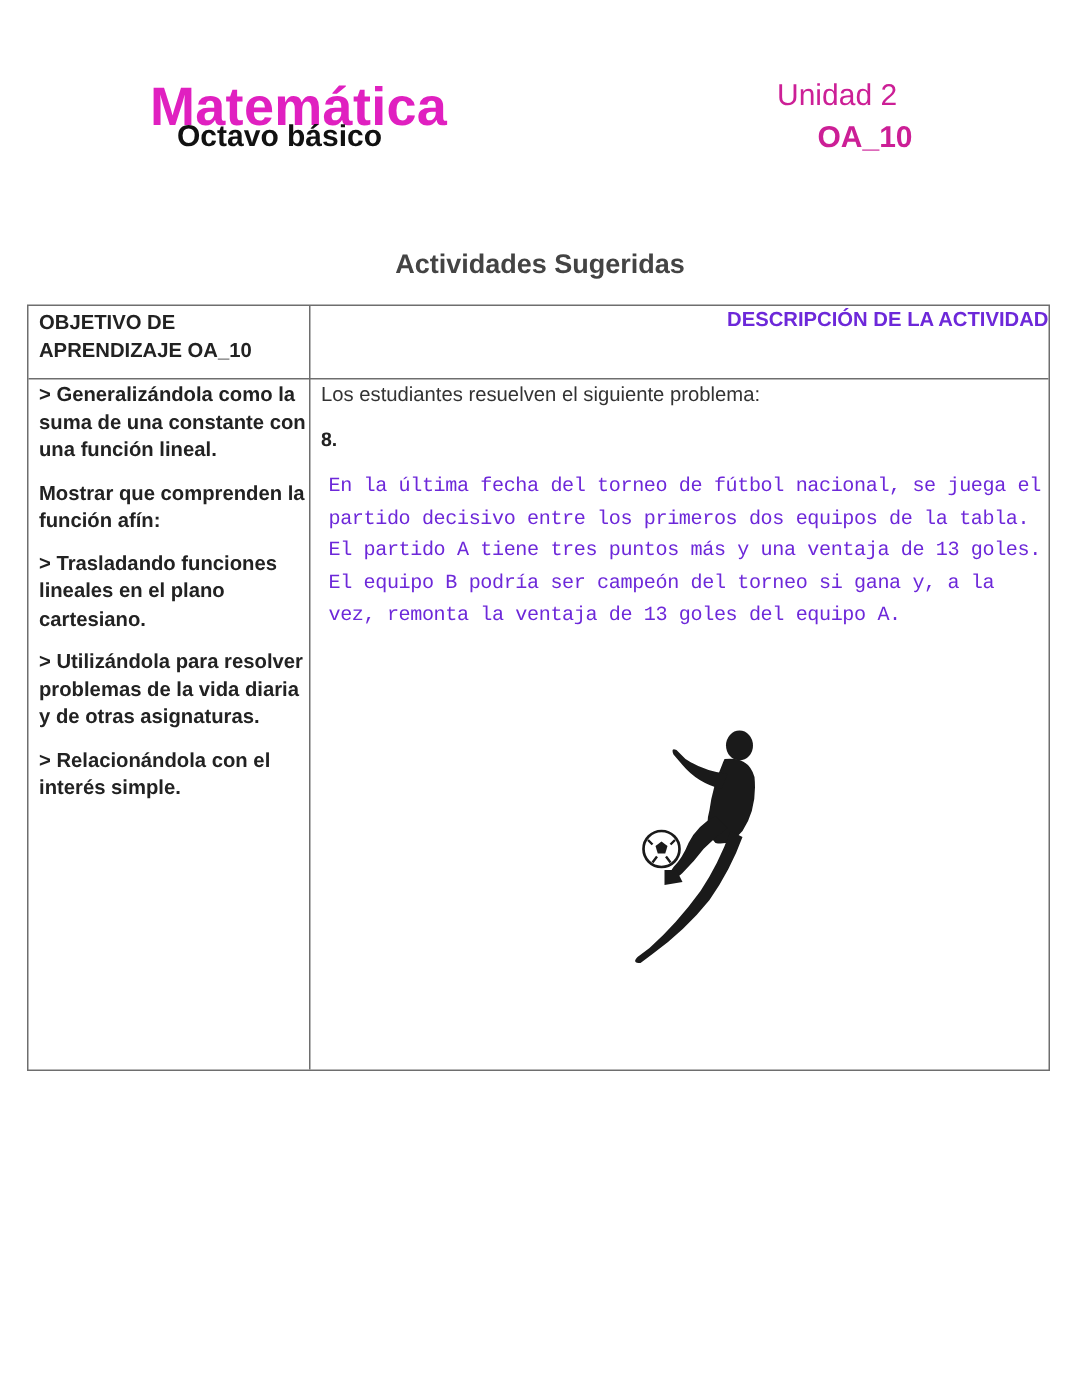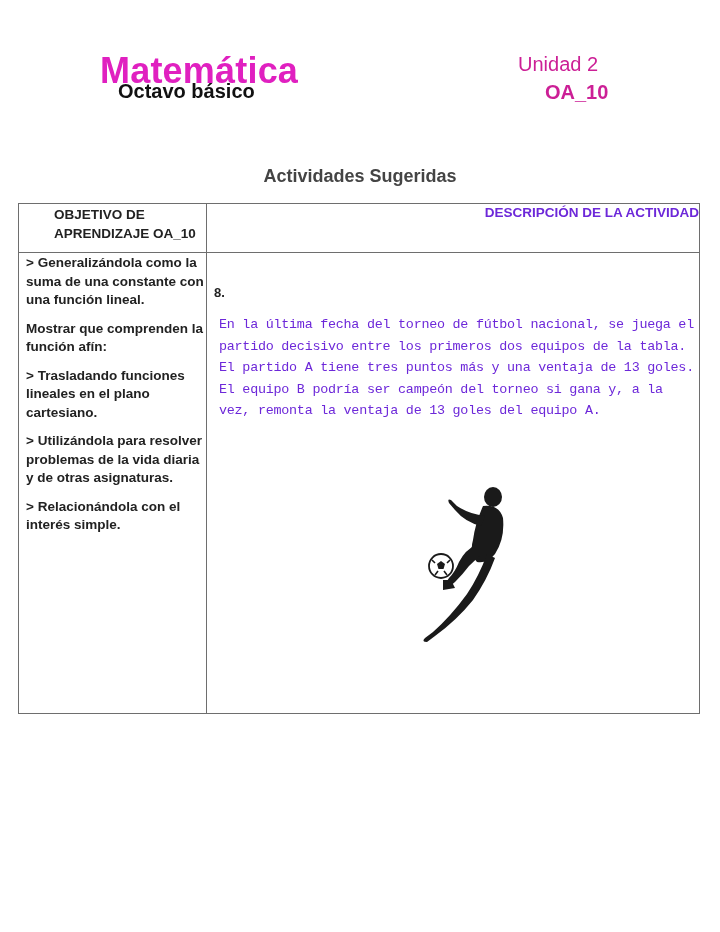--- a/index.html
+++ b/index.html
@@ -34,21 +34,21 @@
     .vline {
       position: absolute; left: 187px; top: 0; bottom: 0; width: 0;
       border-left: 1.5px solid #6e6e6e;
     }
     .hline {
       position: absolute; left: 0; right: 0; top: 48px; height: 0;
       border-top: 1.5px solid #6e6e6e;
     }
     .h-left {
       position: absolute; left: 7px; top: 1px; width: 178px;
-      font-size: 13.5px; font-weight: bold; line-height: 19px; color: #222; margin-left: 28px;
+      font-size: 13.5px; font-weight: bold; line-height: 19px; color: #222;
     }
     .h-right {
       position: absolute; left: 190px; right: 0; top: 1px; text-align: right;
       font-size: 13.5px; font-weight: bold; color: #6d28d9;
     }
     .left-col {
       position: absolute; left: 7px; top: 50px; width: 178px;
       font-size: 13.5px; font-weight: bold; line-height: 18.5px; color: #222;
     }
     .left-col p { margin: 0 0 10px 0; }
@@ -87,20 +87,21 @@
   <div class="h-right">DESCRIPCIÓN DE LA ACTIVIDAD</div>
 
   <div class="left-col">
     <p>&gt; Generalizándola como la suma de una constante con una función lineal.</p>
     <p>Mostrar que comprenden la función afín:</p>
     <p>&gt; Trasladando funciones lineales en el plano cartesiano.</p>
     <p>&gt; Utilizándola para resolver problemas de la vida diaria y de otras asignaturas.</p>
     <p>&gt; Relacionándola con el interés simple.</p>
   </div>
 
+  <div class="intro">Los estudiantes resuelven el siguiente problema:</div>
   <div class="num">8.</div>
   <div class="problem">En la última fecha del torneo de fútbol nacional, se juega el partido decisivo entre los primeros dos equipos de la tabla. El partido A tiene tres puntos más y una ventaja de 13 goles. El equipo B podría ser campeón del torneo si gana y, a la vez, remonta la ventaja de 13 goles del equipo A.</div>
 
   <svg class="player" viewBox="0 0 120 160">
 
     <ellipse cx="94" cy="13" rx="9" ry="10" fill="#1a1a1a"></ellipse>
 
     <path d="M84 22 Q100 20 104 34 Q106 55 96 70 Q88 80 78 78 Q70 70 74 56 Q76 40 84 22 Z" fill="#1a1a1a"></path>
 
     <path d="M86 32 Q70 30 58 22 L52 16 Q48 14 50 19 L56 26 Q66 38 82 42 Z" fill="#1a1a1a"></path>

